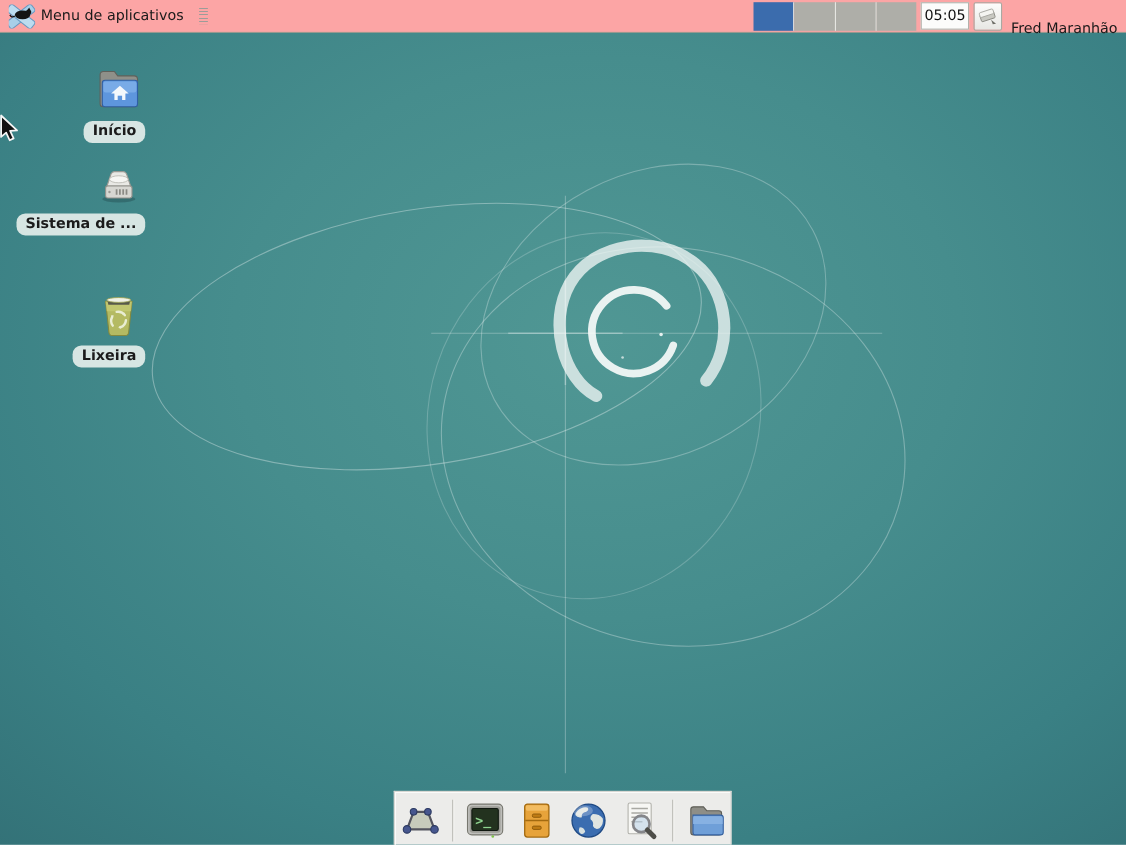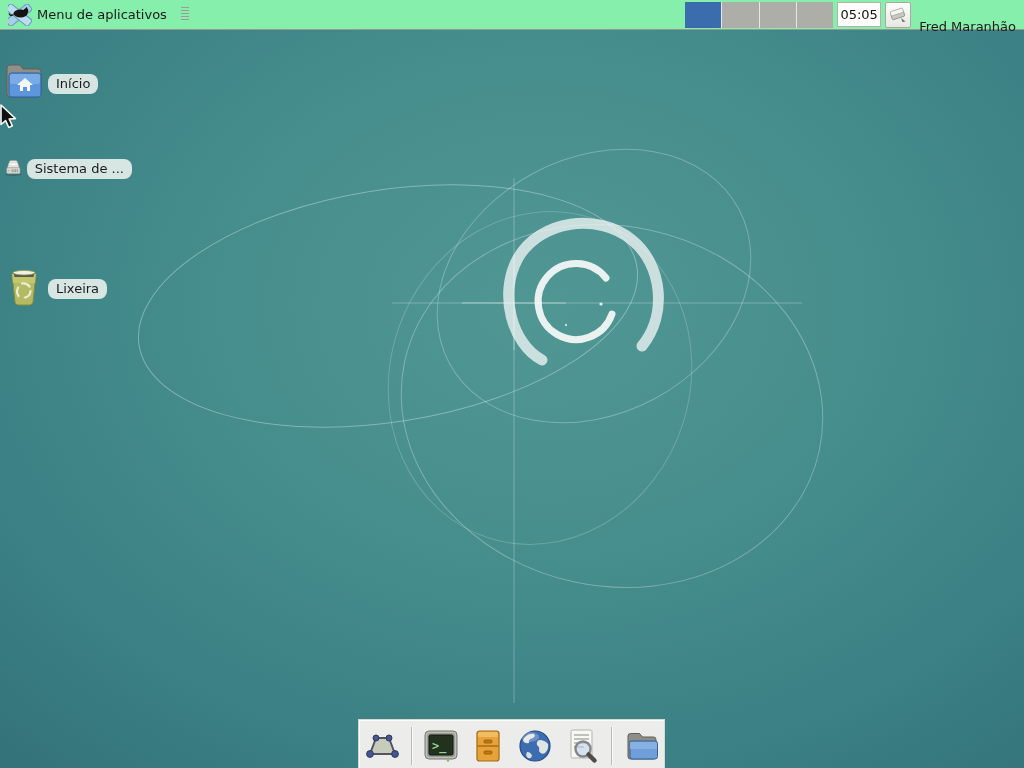--- a/index.html
+++ b/index.html
@@ -11,21 +11,21 @@
                 #509794 0%, #468d8d 30%, #3a8084 55%, #2a5e66 100%);
   }
 
   
   .wallpaper { position: absolute; inset: 0; }
   .wallpaper svg { display: block; }
 
   
   .top-panel {
     position: absolute; top: 0; left: 0; width: 1024px; height: 30px;
-    background: #86efac;
+    background: #fca5a5;
     border-bottom: 1px solid #98988f;
     display: flex; align-items: center;
     padding: 0 6px 0 6px;
     font-size: 13px; color: #1a1a1a;
   }
   .panel-left { display: flex; align-items: center; gap: 4px; height: 100%; }
   .menu-button { display: flex; align-items: center; gap: 5px; height: 100%; padding: 0 2px; cursor: default; }
   .panel-handle {
     width: 8px; height: 15px; margin-left: 8px;
     background: repeating-linear-gradient(to bottom, #9c9c98 0px, #9c9c98 1px, transparent 1px, transparent 3px);
@@ -47,21 +47,21 @@
     width: 26px; height: 26px; margin-right: 8px;
     background: linear-gradient(#fdfdfc, #e7e7e3);
     border: 1px solid #a9a9a2; border-radius: 2px;
     display: flex; align-items: center; justify-content: center;
   }
   .user-name { padding-right: 2px; white-space: nowrap; margin-top: 24px; }
 
   
   .desktop-icon {
     position: absolute; width: 132px; left: 0;
-    display: flex; flex-direction: row; align-items: center;
+    display: flex; flex-direction: column; align-items: flex-end; font-weight: bold;
   }
   .di-inicio   { top: 58px; }
   .di-sistema  { top: 144px; }
   .di-lixeira  { top: 264px; }
   .desktop-icon .di-label {
     margin-top: 6px;
     background: rgba(228, 238, 234, 0.92);
     border-radius: 8px;
     padding: 2px 8px 3px 8px;
     font-size: 13px; color: #1b1b1b;

